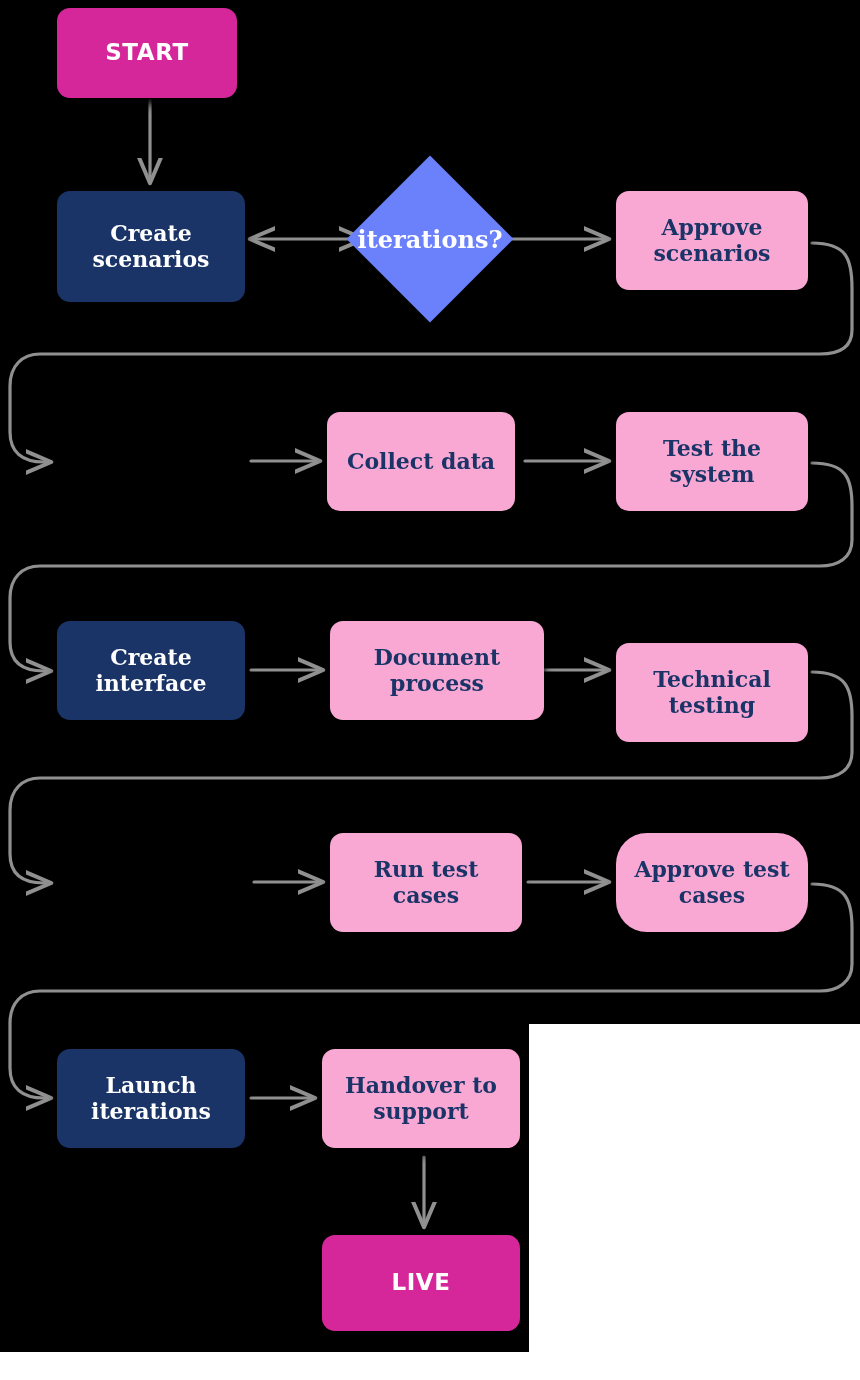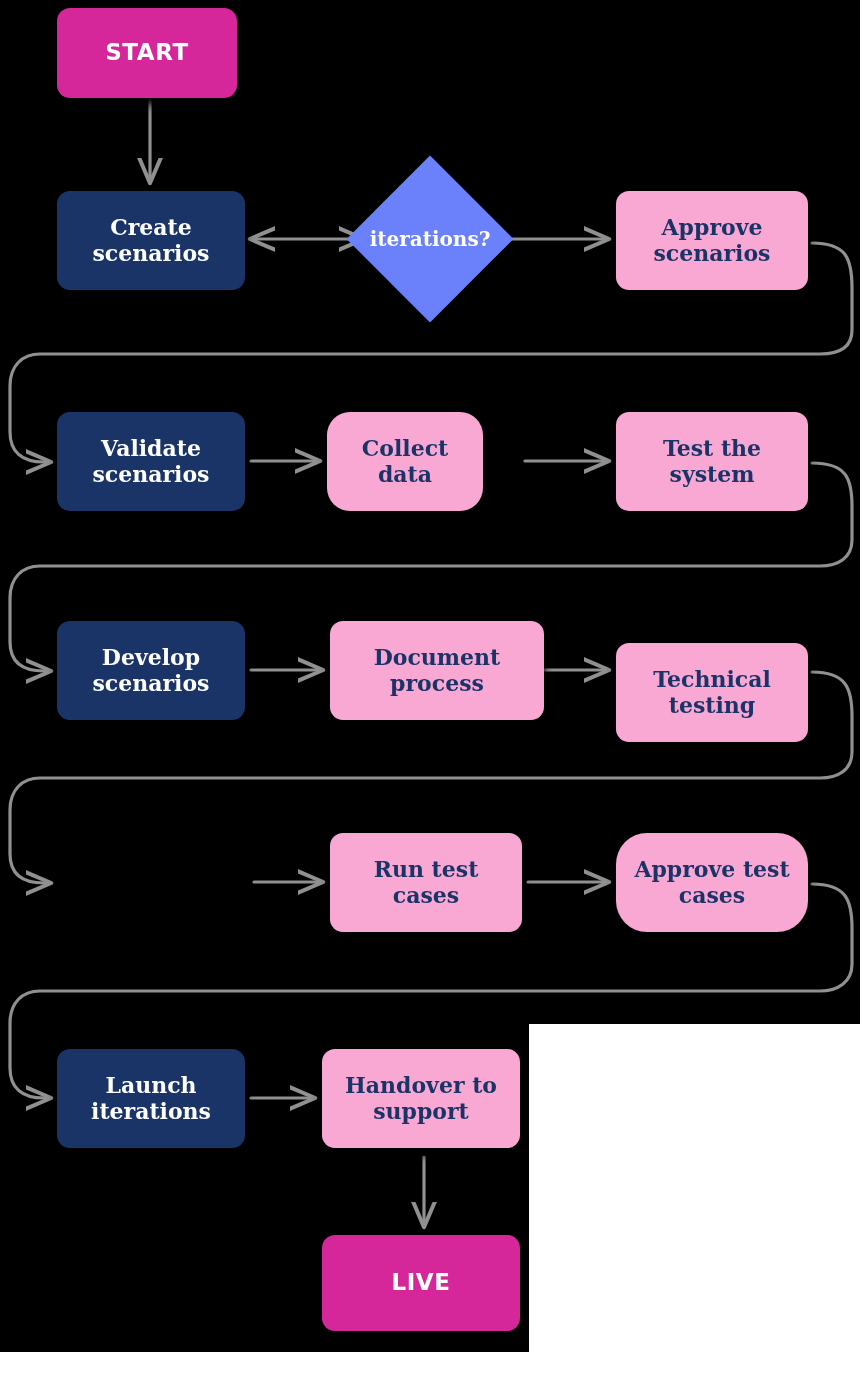--- a/index.html
+++ b/index.html
@@ -77,21 +77,21 @@
   }
   .node-decision {
     position: absolute;
     z-index: 3;
     display: flex;
     align-items: center;
     justify-content: center;
     text-align: center;
     color: #ffffff;
     font-weight: bold;
-    font-size: 20px;
+    font-size: 24px;
   }
   .diamond-shape {
     position: absolute;
     left: 0; top: 0;
     width: 100%;
     height: 100%;
     background: #6B81FB;
     transform: rotate(45deg);
     z-index: -1;
   }
@@ -152,47 +152,44 @@
       <path d="M251,1098 L314,1098" marker-end="url(#ah)"></path>
 
       <path d="M424,1157 L424,1226" marker-end="url(#ah)"></path>
     </g>
   </svg>
 
   <div class="node node-terminal" style="left:57px; top:8px; width:180px; height:90px;">
     <span class="lbl">START</span>
   </div>
 
-  <div class="node node-primary" style="left:57px; top:191px; width:188px; height:99px;">
+  <div class="node node-primary" style="left:57px; top:191px; width:188px; height:111px;">
     <span class="lbl">Create scenarios</span>
   </div>
 
   <div class="node-decision" style="left:371px; top:180px; width:118px; height:118px;">
     <span class="diamond-shape"></span>
     <span class="dlabel">iterations?</span>
   </div>
 
   <div class="node node-secondary" style="left:616px; top:191px; width:192px; height:99px;">
     <span class="lbl">Approve scenarios</span>
   </div>
 
-  <div class="node node-primary" style="left:57px; top:412px; width:188px; height:99px;">
-    <span class="lbl">Validate scenarios</span>
-  </div>
-
-  <div class="node node-secondary" style="left:327px; top:412px; width:156px; height:99px;border-radius:23px;">
+
+  <div class="node node-secondary" style="left:327px; top:412px; width:188px; height:99px;">
     <span class="lbl">Collect data</span>
   </div>
 
   <div class="node node-secondary" style="left:616px; top:412px; width:192px; height:99px;">
     <span class="lbl">Test the system</span>
   </div>
 
   <div class="node node-primary" style="left:57px; top:621px; width:188px; height:99px;">
-    <span class="lbl">Develop scenarios</span>
+    <span class="lbl">Create interface</span>
   </div>
 
   <div class="node node-secondary" style="left:330px; top:621px; width:214px; height:99px;">
     <span class="lbl">Document process</span>
   </div>
 
   <div class="node node-secondary" style="left:616px; top:621px; width:192px; height:99px;margin-top:22px;">
     <span class="lbl">Technical testing</span>
   </div>
 

